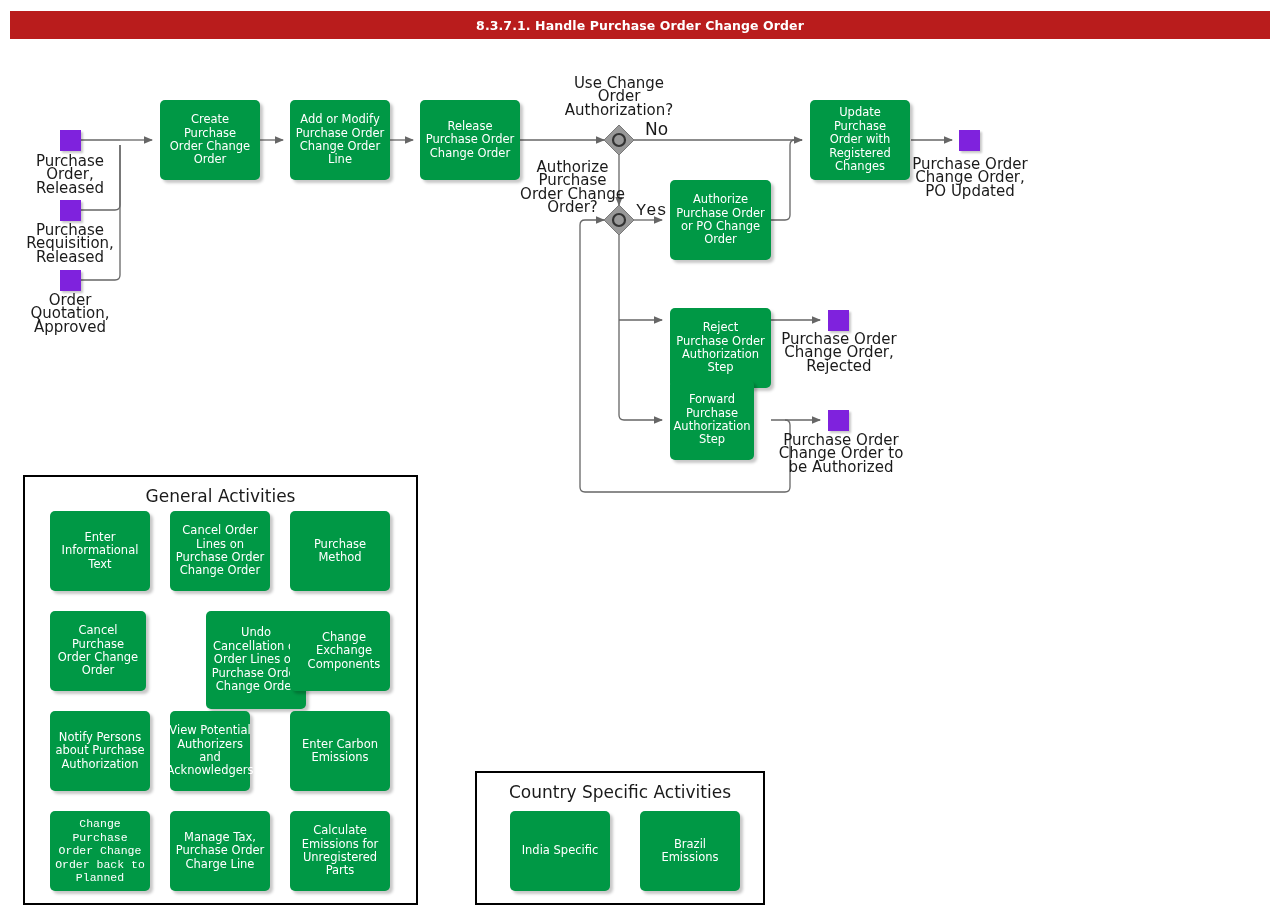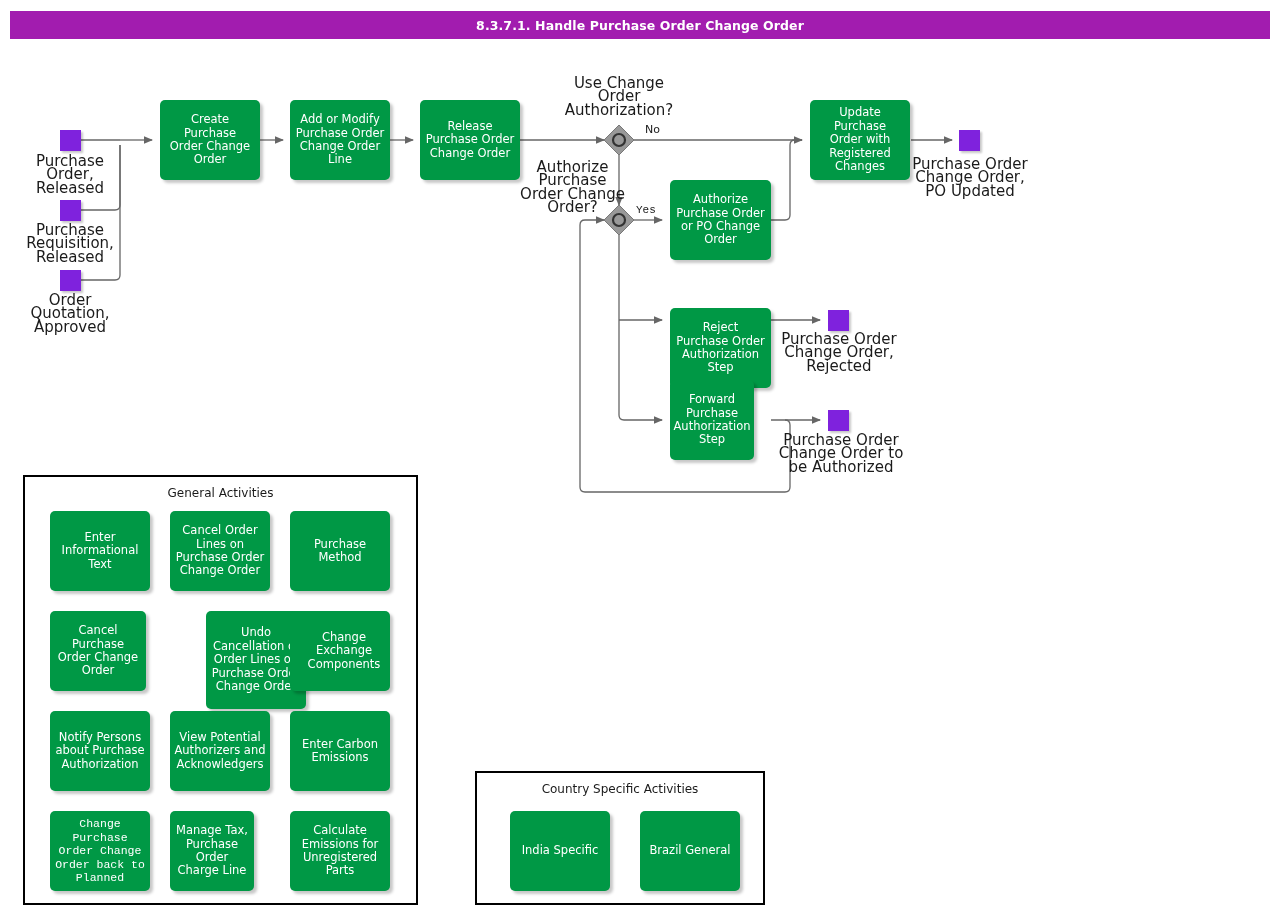--- a/index.html
+++ b/index.html
@@ -20,21 +20,21 @@
     width: 1280px;
     height: 920px;
   }
   
   .title-bar {
     position: absolute;
     left: 10px;
     top: 11px;
     width: 1260px;
     height: 28px;
-    background: #a21caf;
+    background: #b91c1c;
     color: #ffffff;
     font-size: 12.5px;
     font-weight: bold;
     display: flex;
     align-items: center;
     justify-content: center;
     letter-spacing: 0.1px;
   }
   
   .act {
@@ -69,36 +69,36 @@
     line-height: 13.4px;
     text-align: center;
     white-space: pre-line;
   }
   .lbl-left {
     text-align: center;
   }
   .edge-lbl {
     position: absolute;
     color: #1a1a1a;
-    font-size: 11px;
+    font-size: 17px;
     line-height: 13px;
     white-space: nowrap;
   }
   
   .panel {
     position: absolute;
     border: 2px solid #000000;
     background: #ffffff;
     box-sizing: border-box;
   }
   .panel-title {
     position: absolute;
     width: 100%;
     text-align: center;
-    font-size: 12px;
+    font-size: 17px;
     color: #1a1a1a;
     top: 9px;
     left: 0;
   }
 </style>
 </head>
 <body>
 
 <div class="title-bar">
   <span>8.3.7.1. Handle Purchase Order Change Order</span>
@@ -253,36 +253,36 @@
 Order Lines on
 Purchase Order
 Change Order</div>
 <div class="act" style="left:290px; top:611px; width:100px; height:80px;padding-left:12px;">Change
 Exchange
 Components</div>
 
 <div class="act" style="left:50px; top:711px; width:100px; height:80px;">Notify Persons
 about Purchase
 Authorization</div>
-<div class="act" style="left:170px; top:711px; width:100px; height:80px;">View Potential
+<div class="act" style="left:170px; top:711px; width:80px; height:80px;">View Potential
 Authorizers and
 Acknowledgers</div>
 <div class="act" style="left:290px; top:711px; width:100px; height:80px;">Enter Carbon
 Emissions</div>
 
 <div class="act" style="left:50px; top:811px; width:100px; height:80px;font-family:Liberation Mono, monospace;">Change Purchase
 Order Change
 Order back to
 Planned</div>
-<div class="act" style="left:170px; top:811px; width:84px; height:80px;">Manage Tax,
+<div class="act" style="left:170px; top:811px; width:100px; height:80px;">Manage Tax,
 Purchase Order
 Charge Line</div>
 <div class="act" style="left:290px; top:811px; width:100px; height:80px;">Calculate
 Emissions for
 Unregistered
 Parts</div>
 
 <div class="panel" style="left:475px; top:771px; width:290px; height:134px;">
   <div class="panel-title">Country Specific Activities</div>
 </div>
 
 <div class="act" style="left:510px; top:811px; width:100px; height:80px;">India Specific</div>
-<div class="act" style="left:640px; top:811px; width:100px; height:80px;">Brazil General</div>
+<div class="act" style="left:640px; top:811px; width:100px; height:80px;">Brazil Emissions</div>
 
 </body></html>

